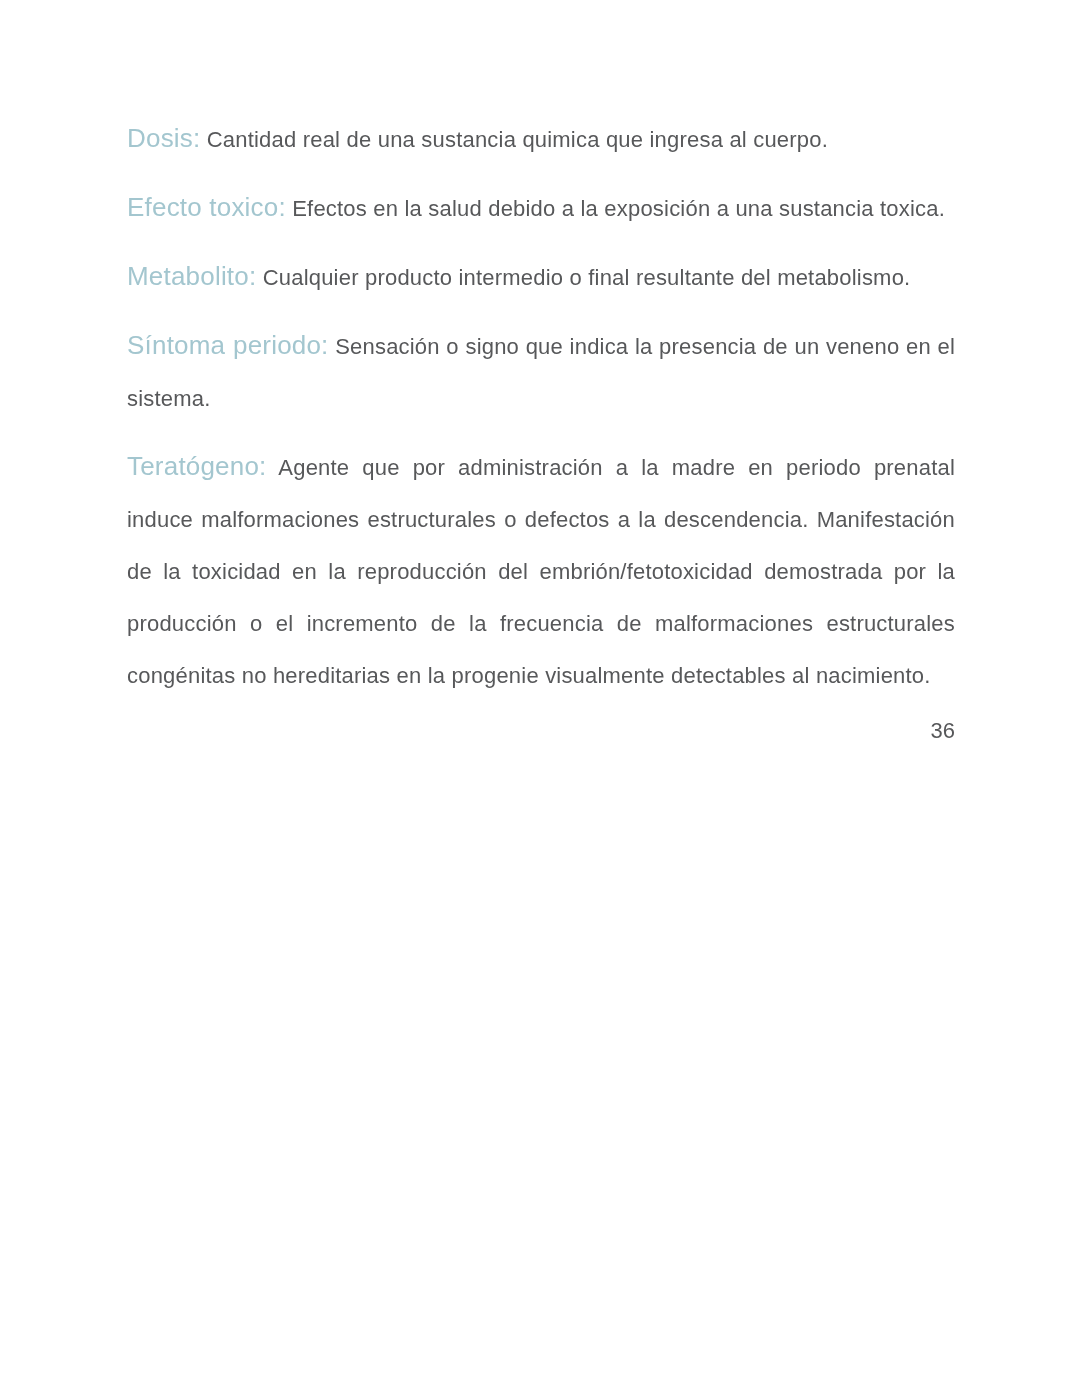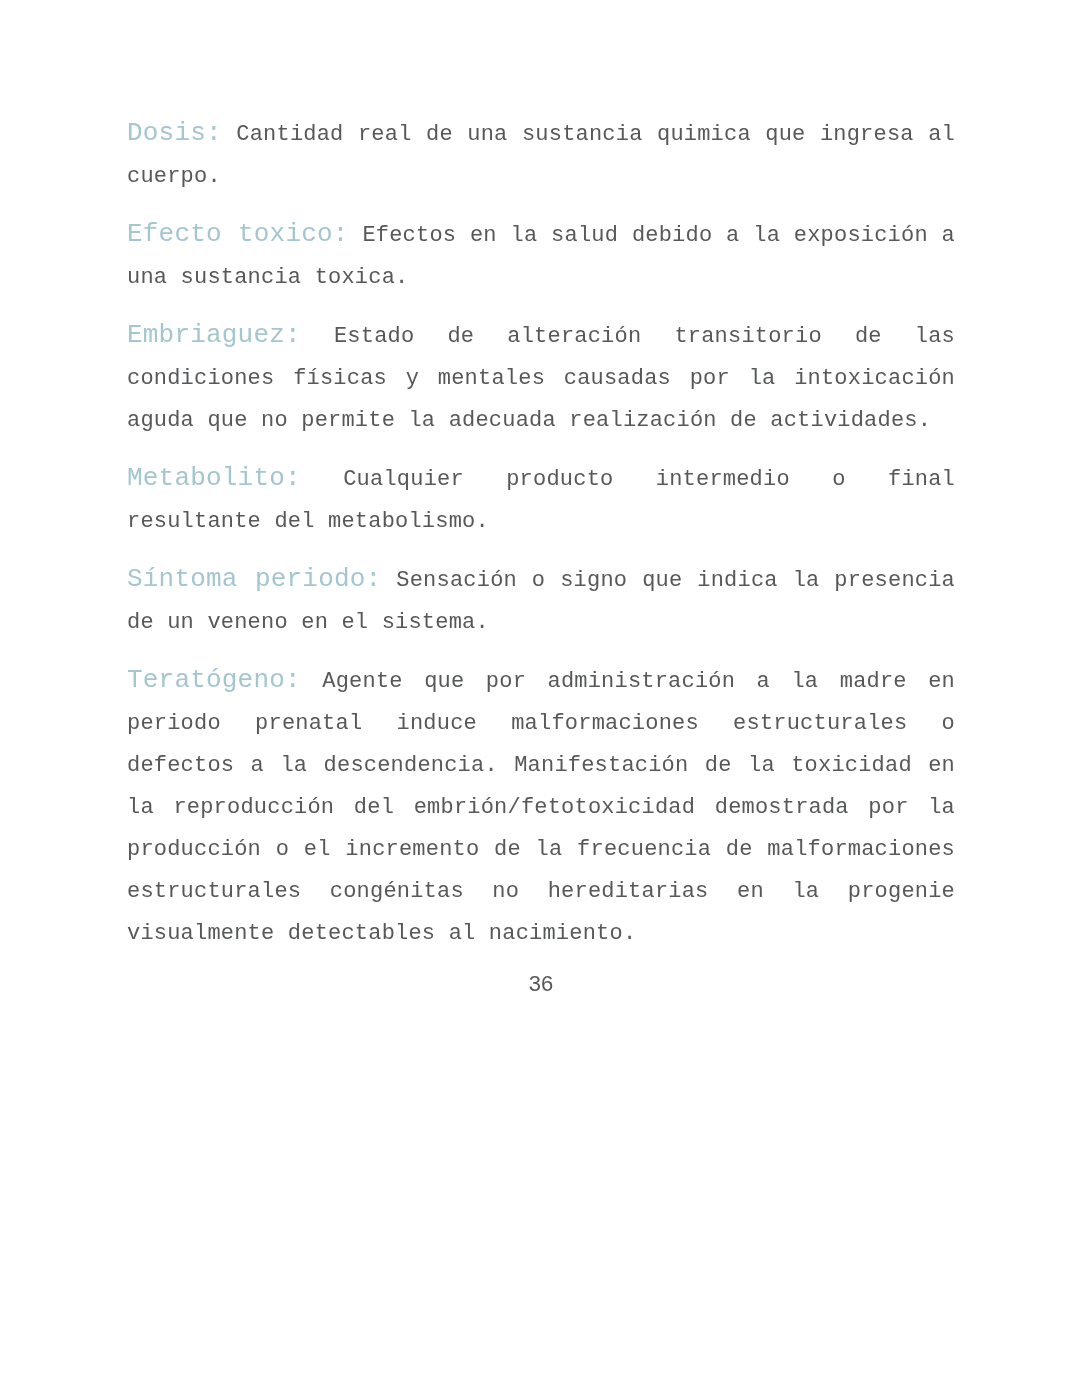--- a/index.html
+++ b/index.html
@@ -15,51 +15,49 @@
   .page {
     position: relative;
     width: 1080px;
     height: 1397px;
     background: var(--page-bg);
     padding: 112px 125px 0 127px;
     overflow: hidden;
   }
   .entry {
     font-size: 22px;
-    line-height: 42px;
+    line-height: 52px;
     letter-spacing: 0.2px;
     text-align: justify;
     color: var(--body-color);
     margin: 0 0 15px 0;
-    font-family: Liberation Mono, monospace;
   }
   .term {
     font-size: 26px;
     color: var(--term-color);
   }
   .definition {
     color: var(--body-color);
   }
   .page-footer {
-    text-align: center;
+    text-align: right;
     font-size: 22px;
     color: var(--body-color);
     margin-top: 16px;
   }
 </style>
 </head>
 <body>
 
 <div class="page">
 
   <p class="entry"><span class="term">Dosis:</span> <span class="definition">Cantidad real de una sustancia quimica que ingresa al cuerpo.</span></p>
 
   <p class="entry"><span class="term">Efecto toxico:</span> <span class="definition">Efectos en la salud debido a la exposición a una sustancia toxica.</span></p>
 
-  <p class="entry"><span class="term">Embriaguez:</span> <span class="definition">Estado de alteración transitorio de las condiciones físicas y mentales causadas por la intoxicación aguda que no permite la adecuada realización de actividades.</span></p>
 
 
   <p class="entry"><span class="term">Metabolito:</span> <span class="definition">Cualquier producto intermedio o final resultante del metabolismo.</span></p>
 
 
   <p class="entry"><span class="term">Síntoma periodo:</span> <span class="definition">Sensación o signo que indica la presencia de un veneno en el sistema.</span></p>
 
   <p class="entry"><span class="term">Teratógeno:</span> <span class="definition">Agente que por administración a la madre en periodo prenatal induce malformaciones estructurales o defectos a la descendencia. Manifestación de la toxicidad en la reproducción del embrión/fetotoxicidad demostrada por la producción o el incremento de la frecuencia de malformaciones estructurales congénitas no hereditarias en la progenie visualmente detectables al nacimiento.</span></p>
 
   <div class="page-footer">36</div>

